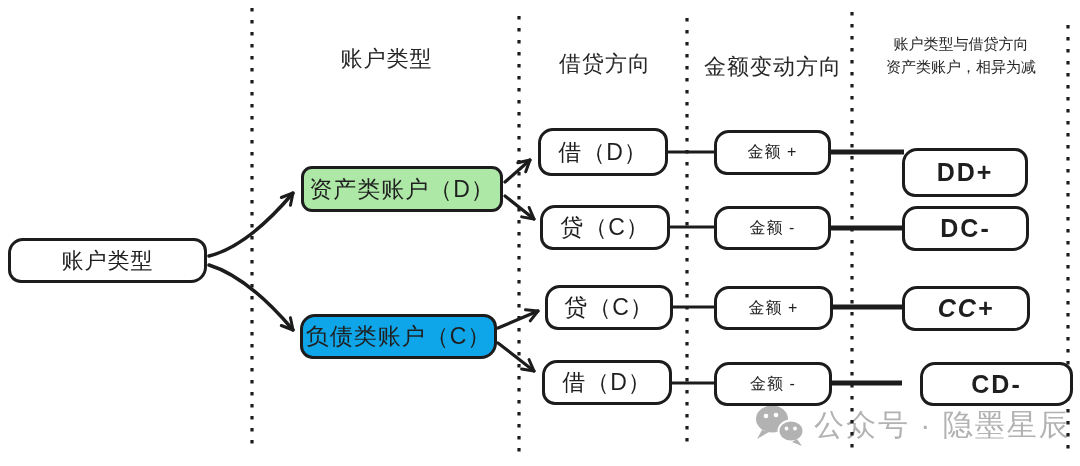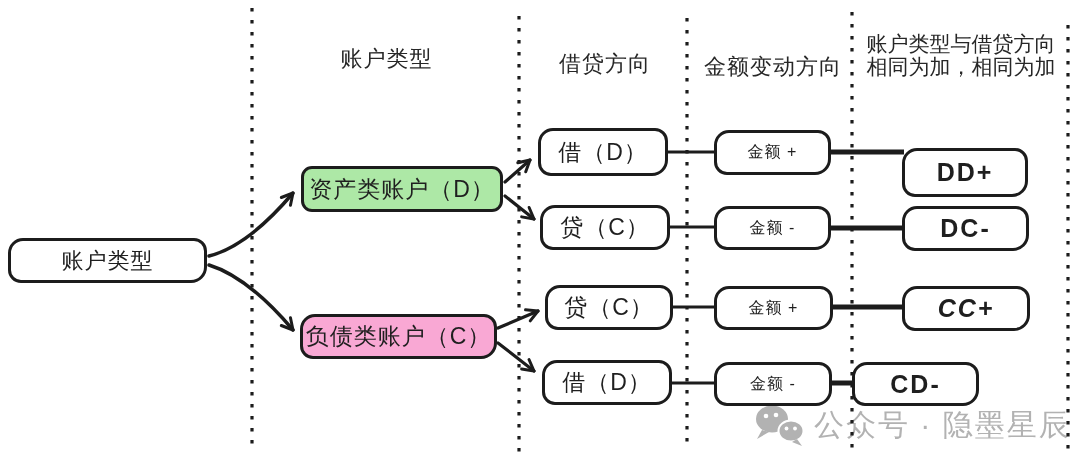--- a/index.html
+++ b/index.html
@@ -26,21 +26,21 @@
   }
   .node.account{font-size:23px;}
   .node.result{font-size:25px;font-weight:700;letter-spacing:2px;}
   .node.amount{font-size:16px;}
   .col-header{
     position:absolute;
     text-align:center;
     font-size:22px;font-weight:400;color:#272727;
     z-index:2;letter-spacing:1px;white-space:nowrap;
   }
-  .col-header.two-line{font-size:21px;line-height:23px;letter-spacing:0;}
+  .col-header.two-line{font-size:15px;line-height:23px;letter-spacing:0;}
   .watermark{
     position:absolute;left:752px;top:403px;z-index:0;
     display:flex;align-items:center;gap:8px;
     color:#b2b2b2;font-size:30px;letter-spacing:2px;white-space:nowrap;
   }
 </style>
 </head>
 <body>
 
 <div class="canvas">
@@ -89,37 +89,37 @@
     <line x1="829" y1="228" x2="904" y2="228" stroke="#1c1c1c" stroke-width="5"></line>
     <line x1="831" y1="307" x2="904" y2="307" stroke="#1c1c1c" stroke-width="5"></line>
     <line x1="830" y1="383" x2="902" y2="383" stroke="#1c1c1c" stroke-width="5"></line>
   </svg>
 
   <div class="col-header" style="left:299px;top:44px;width:175px;">账户类型</div>
   <div class="col-header" style="left:540px;top:49px;width:130px;">借贷方向</div>
   <div class="col-header" style="left:700px;top:52px;width:146px;">金额变动方向</div>
   <div class="col-header two-line" style="left:856px;top:32px;width:210px;">
     <div>账户类型与借贷方向</div>
-    <div>相同为加，相同为加</div>
+    <div>资产类账户，相异为减</div>
   </div>
 
   <div class="node" style="left:8px;top:238px;width:199px;height:45px;font-size:22px;">账户类型</div>
 
   <div class="node account" style="left: 301px; top: 166px; width: 202px; height: 46px; background-color: rgb(173, 232, 166); border-radius: 11px;">资产类账户（D）</div>
-  <div class="node account" style="left: 300px; top: 314px; width: 197px; height: 45px; background-color: #f9a8d4;">负债类账户（C）</div>
+  <div class="node account" style="left: 300px; top: 314px; width: 197px; height: 45px; background-color: #0ea5e9;">负债类账户（C）</div>
 
   <div class="node" style="left:538px;top:128px;width:130px;height:48px;">借（D）</div>
   <div class="node amount" style="left:714px;top:130px;width:117px;height:45px;">金额 +</div>
   <div class="node result" style="left:902px;top:128px;width:126px;height:49px;margin-top:20px;">DD+</div>
 
   <div class="node" style="left:540px;top:205px;width:130px;height:45px;">贷（C）</div>
   <div class="node amount" style="left:714px;top:206px;width:117px;height:44px;">金额 -</div>
   <div class="node result" style="left:902px;top:206px;width:127px;height:45px;">DC-</div>
 
   <div class="node" style="left:545px;top:285px;width:128px;height:45px;">贷（C）</div>
   <div class="node amount" style="left:714px;top:286px;width:119px;height:44px;">金额 +</div>
   <div class="node result" style="left:902px;top:286px;width:128px;height:45px;font-style:italic;">CC+</div>
 
   <div class="node" style="left:542px;top:360px;width:130px;height:45px;">借（D）</div>
   <div class="node amount" style="left:714px;top:362px;width:118px;height:44px;">金额 -</div>
-  <div class="node result" style="left:852px;top:362px;width:127px;height:44px;">CD-</div>
+  <div class="node result" style="left:920px;top:362px;width:153px;height:44px;">CD-</div>
 
 </div>
 
 </body></html>

